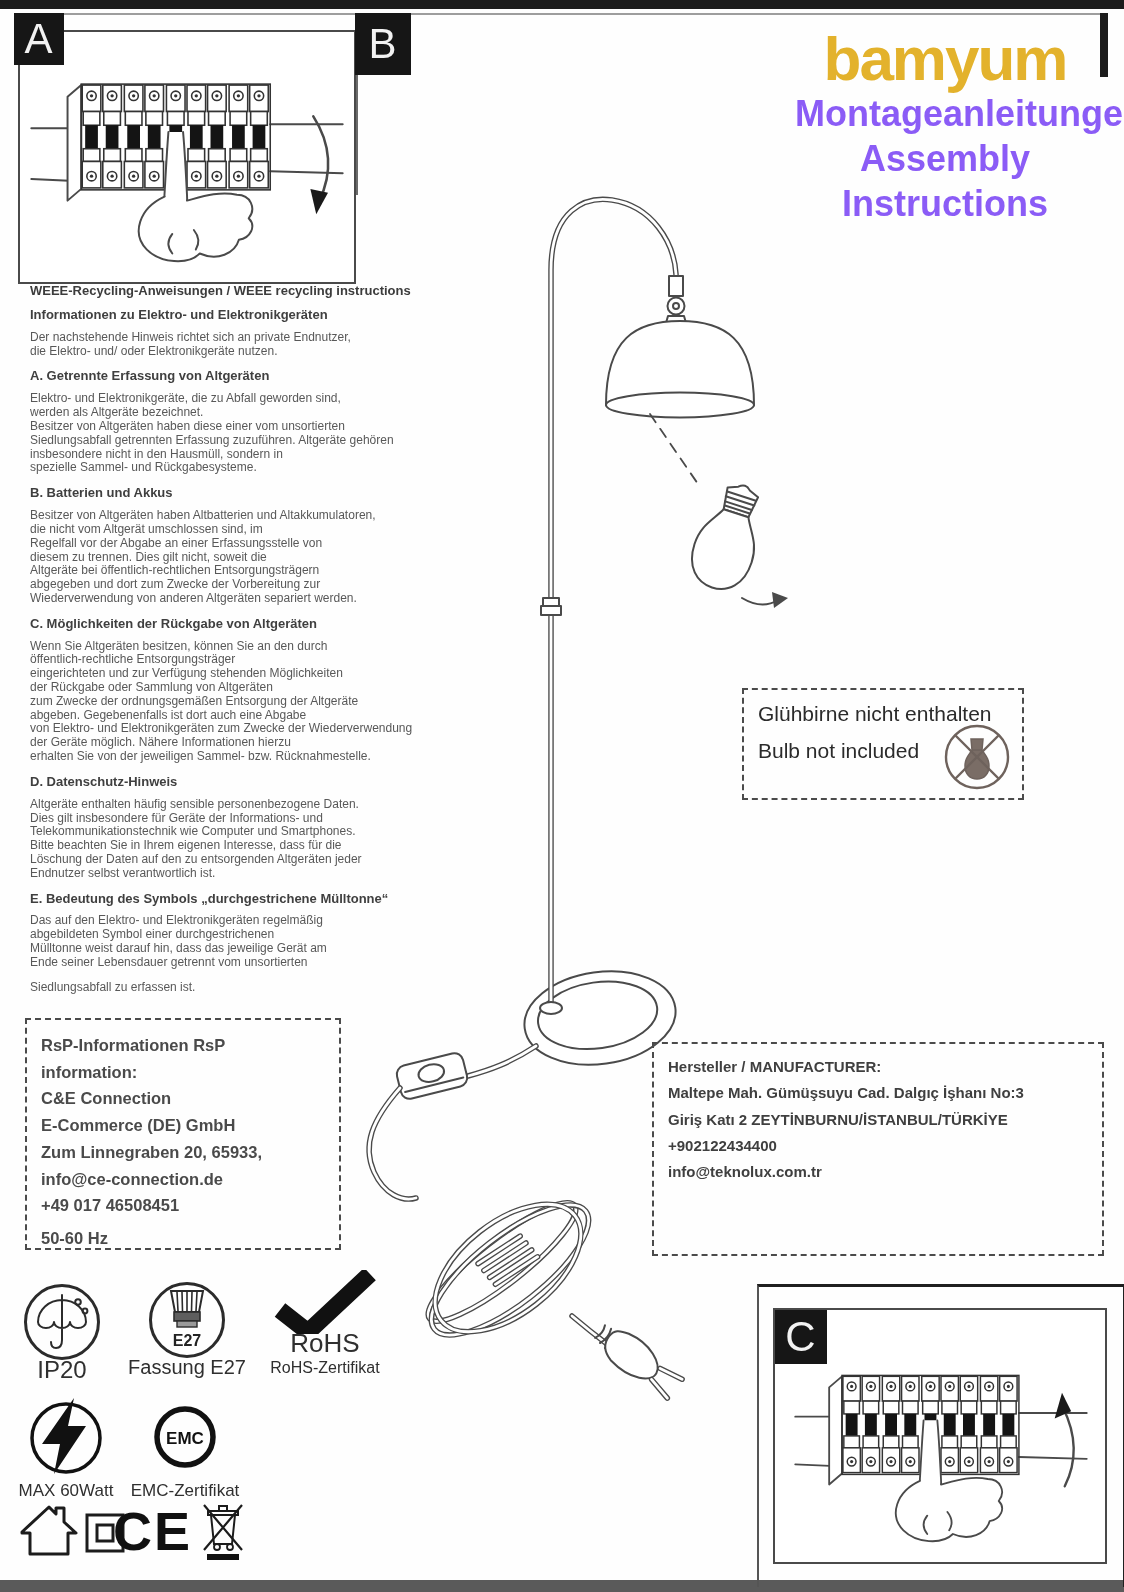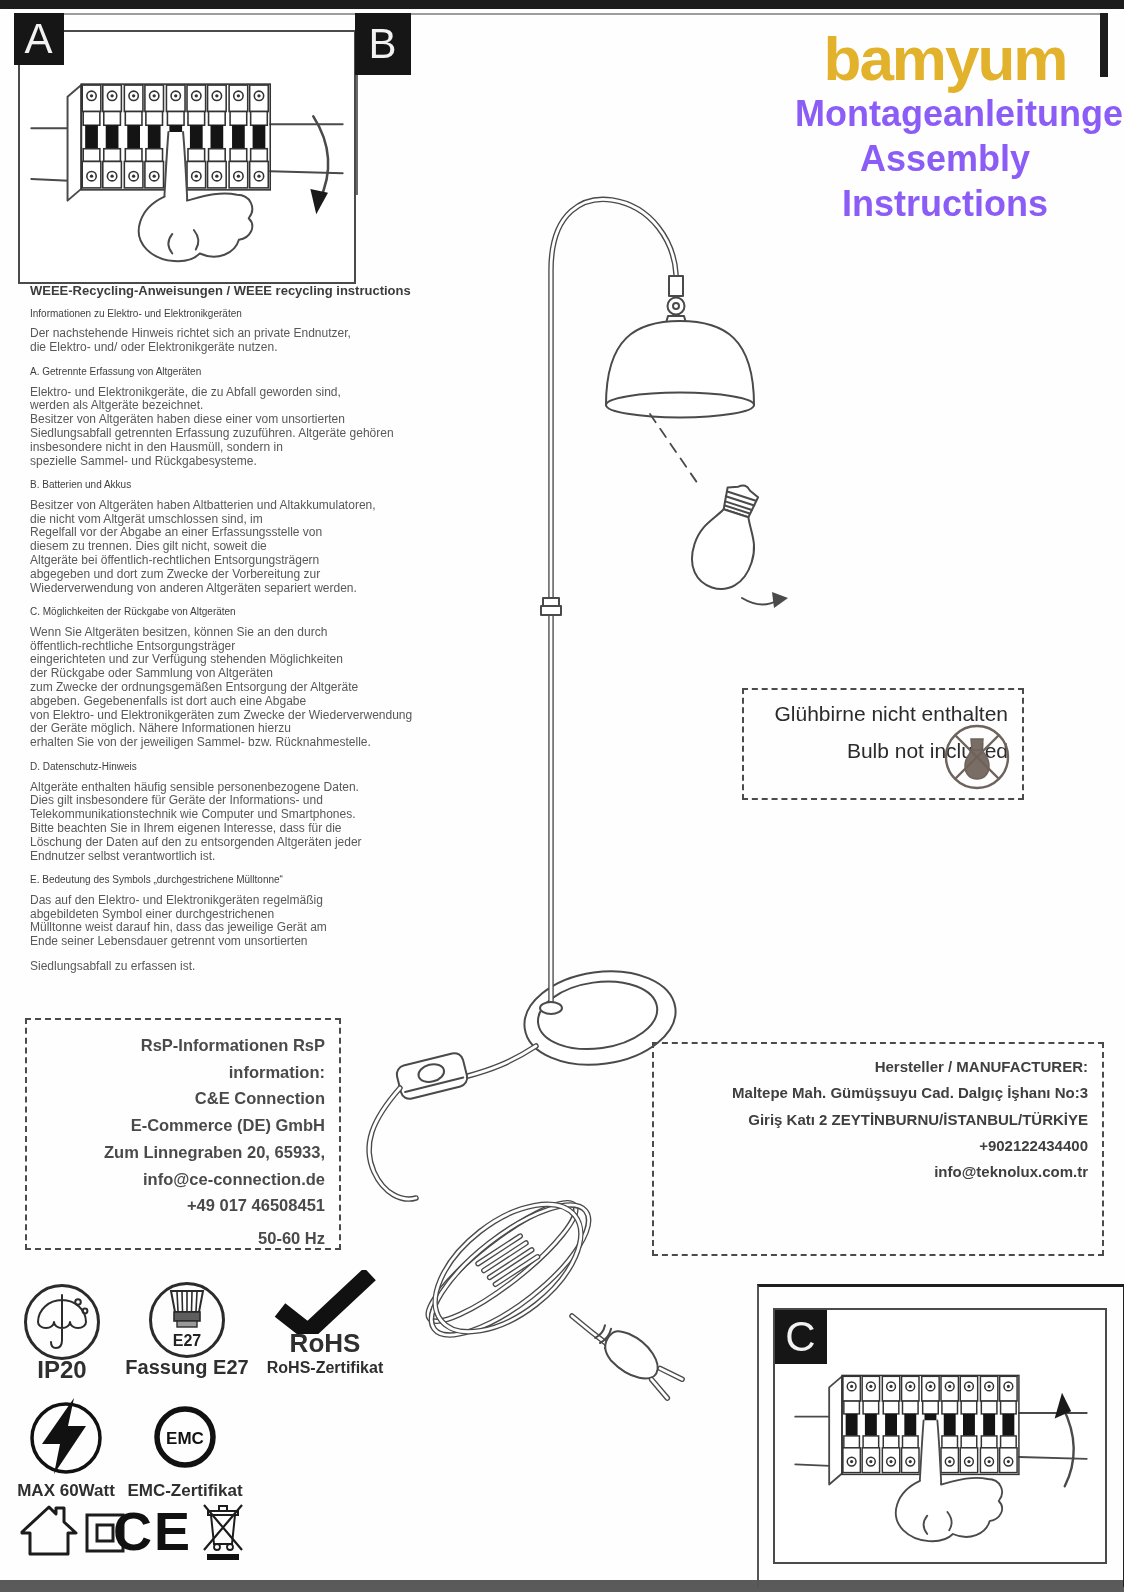--- a/index.html
+++ b/index.html
@@ -9,41 +9,41 @@
   
   .top-bar{left:0;top:0;width:1124px;height:9px;background:#1c1c1c;}
   .top-rule{left:18px;top:13px;width:1086px;height:0;border-top:2px solid #9d9d9d;}
   .right-stub{left:1100px;top:13px;width:8px;height:64px;background:#1c1c1c;}
   .bottom-bar{left:0;top:1580px;width:1124px;height:12px;background:#5a5a5a;}
   
   .sq-label{background:#161616;color:#f2f2f2;display:flex;align-items:center;justify-content:center;
             font-size:42px;font-weight:normal;letter-spacing:1px;}
   
   .frame{border:2px solid #4a4a4a;background:#fff;}
-  .dashed-box{border:2px dashed #4b4b4b;background:transparent;text-align:right;}
+  .dashed-box{border:2px dashed #4b4b4b;background:transparent;}
   
   .brand{left:795px;top:26px;width:300px;text-align:center;}
   .brand .logo{font-size:62px;font-weight:bold;letter-spacing:-2px;color:#e3b22c;line-height:1.05;}
   .brand .sub{font-size:36px;font-weight:bold;color:#8b5cf6;line-height:1.25;}
   
   .weee{left:30px;top:284px;width:424px;font-size:12px;line-height:1.15;color:#585858;}
   .weee .title{font-size:13px;font-weight:bold;color:#3c3c3c;margin:0 0 9px 0;}
-  .weee h3{font-size:10px;font-weight:normal;color:#3f3f3f;margin:0 0 8px 0;}
+  .weee h3{font-size:13px;font-weight:bold;color:#3f3f3f;margin:0 0 8px 0;}
   .weee p{margin:0 0 11px 0;white-space:pre-line;}
   
   .bulb-box{left:742px;top:688px;width:282px;height:112px;padding:12px 14px;box-sizing:border-box;}
   .bulb-box .l{font-size:21px;color:#2b2b2b;line-height:1.1;margin-bottom:14px;white-space:nowrap;}
   
   .rsp-box{left:25px;top:1018px;width:316px;height:232px;padding:12px 14px;box-sizing:border-box;
            font-size:16.5px;font-weight:bold;color:#4a4a4a;line-height:1.62;}
   .man-box{left:652px;top:1042px;width:452px;height:214px;padding:10px 14px;box-sizing:border-box;
            font-size:15px;font-weight:bold;color:#3f3f3f;line-height:1.75;}
   .man-box .made{margin-top:12px;}
   
-  .cert-label{font-weight:bold;color:#2f2f2f;text-align:center;}
+  .cert-label{font-weight:normal;color:#2f2f2f;text-align:center;}
   .model-num{font-size:40px;font-weight:bold;color:#111;letter-spacing:0.5px;}
   svg text{font-family:"Liberation Sans", sans-serif;}
   .ln{stroke:#4a4a4a;fill:none;stroke-width:2;stroke-linecap:round;stroke-linejoin:round;}
   .lnf{stroke:#4a4a4a;fill:#fff;stroke-width:2;stroke-linecap:round;stroke-linejoin:round;}
   .tube-o{stroke:#4a4a4a;stroke-width:5.5;fill:none;stroke-linecap:round;}
   .tube-i{stroke:#fff;stroke-width:2.8;fill:none;stroke-linecap:round;}
   .cb{stroke:#333;stroke-width:1.6;fill:#fff;}
   .dk{fill:#141414;stroke:none;}
 </style>
 </head>

